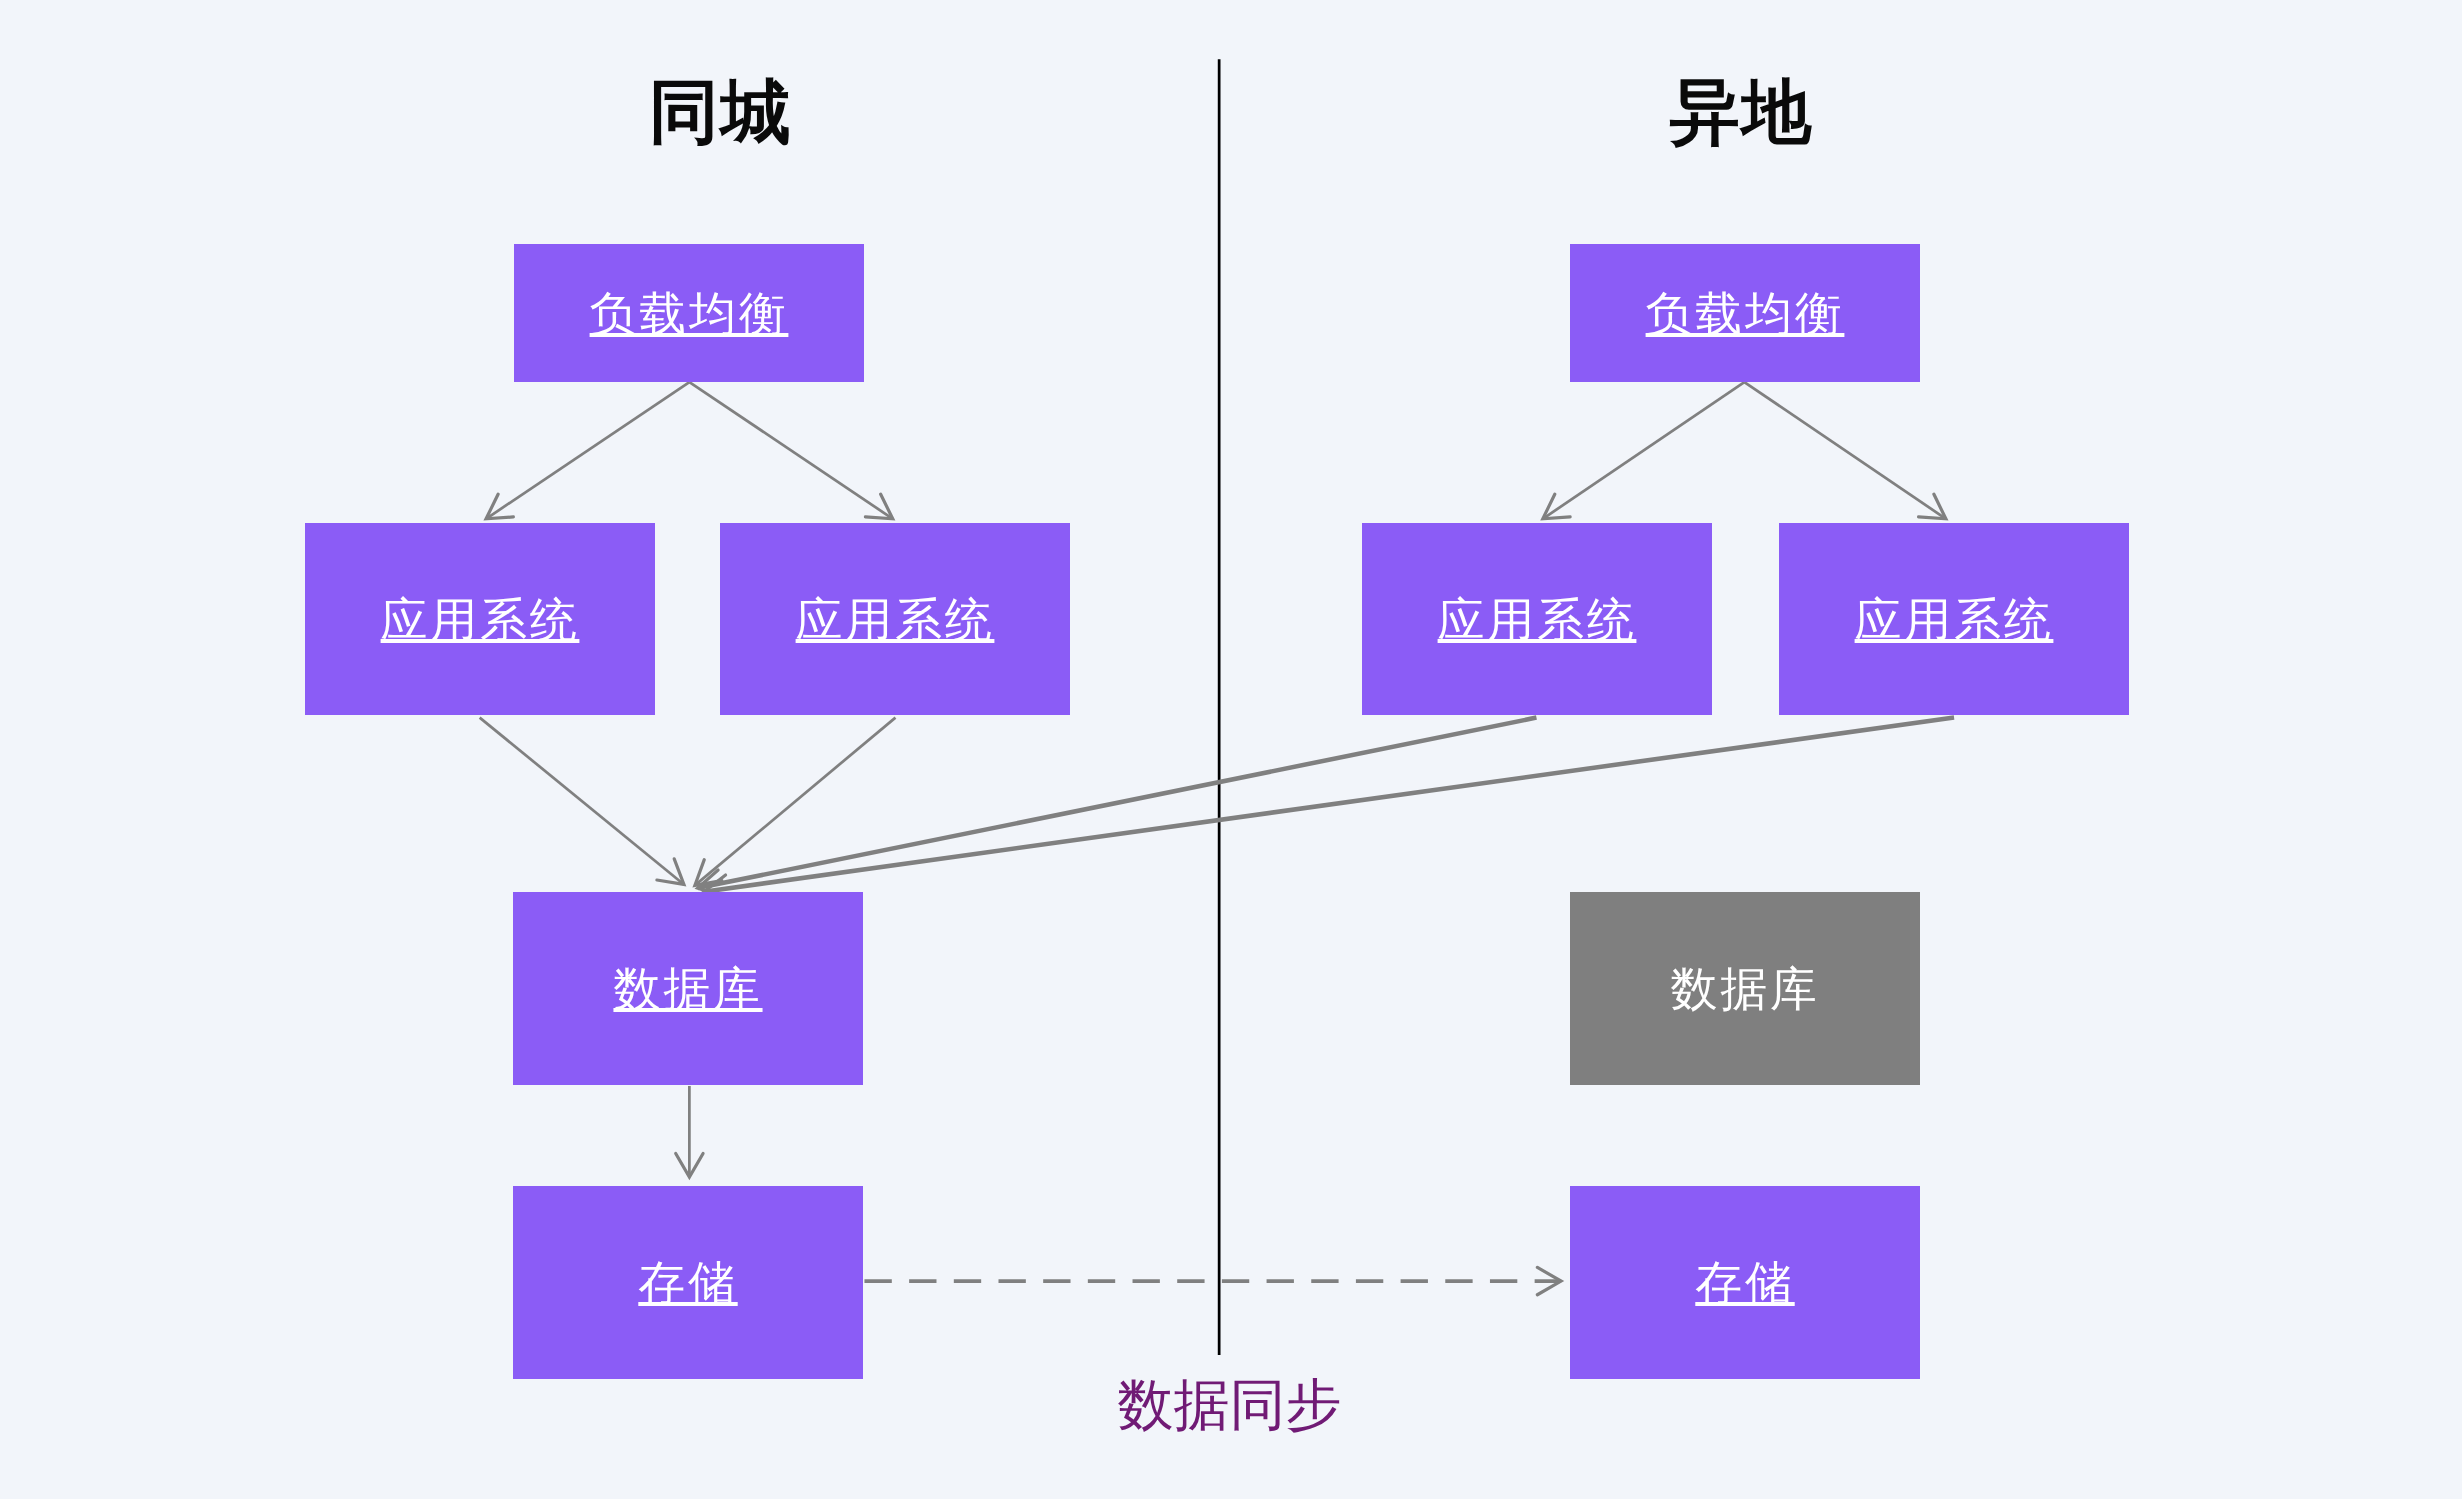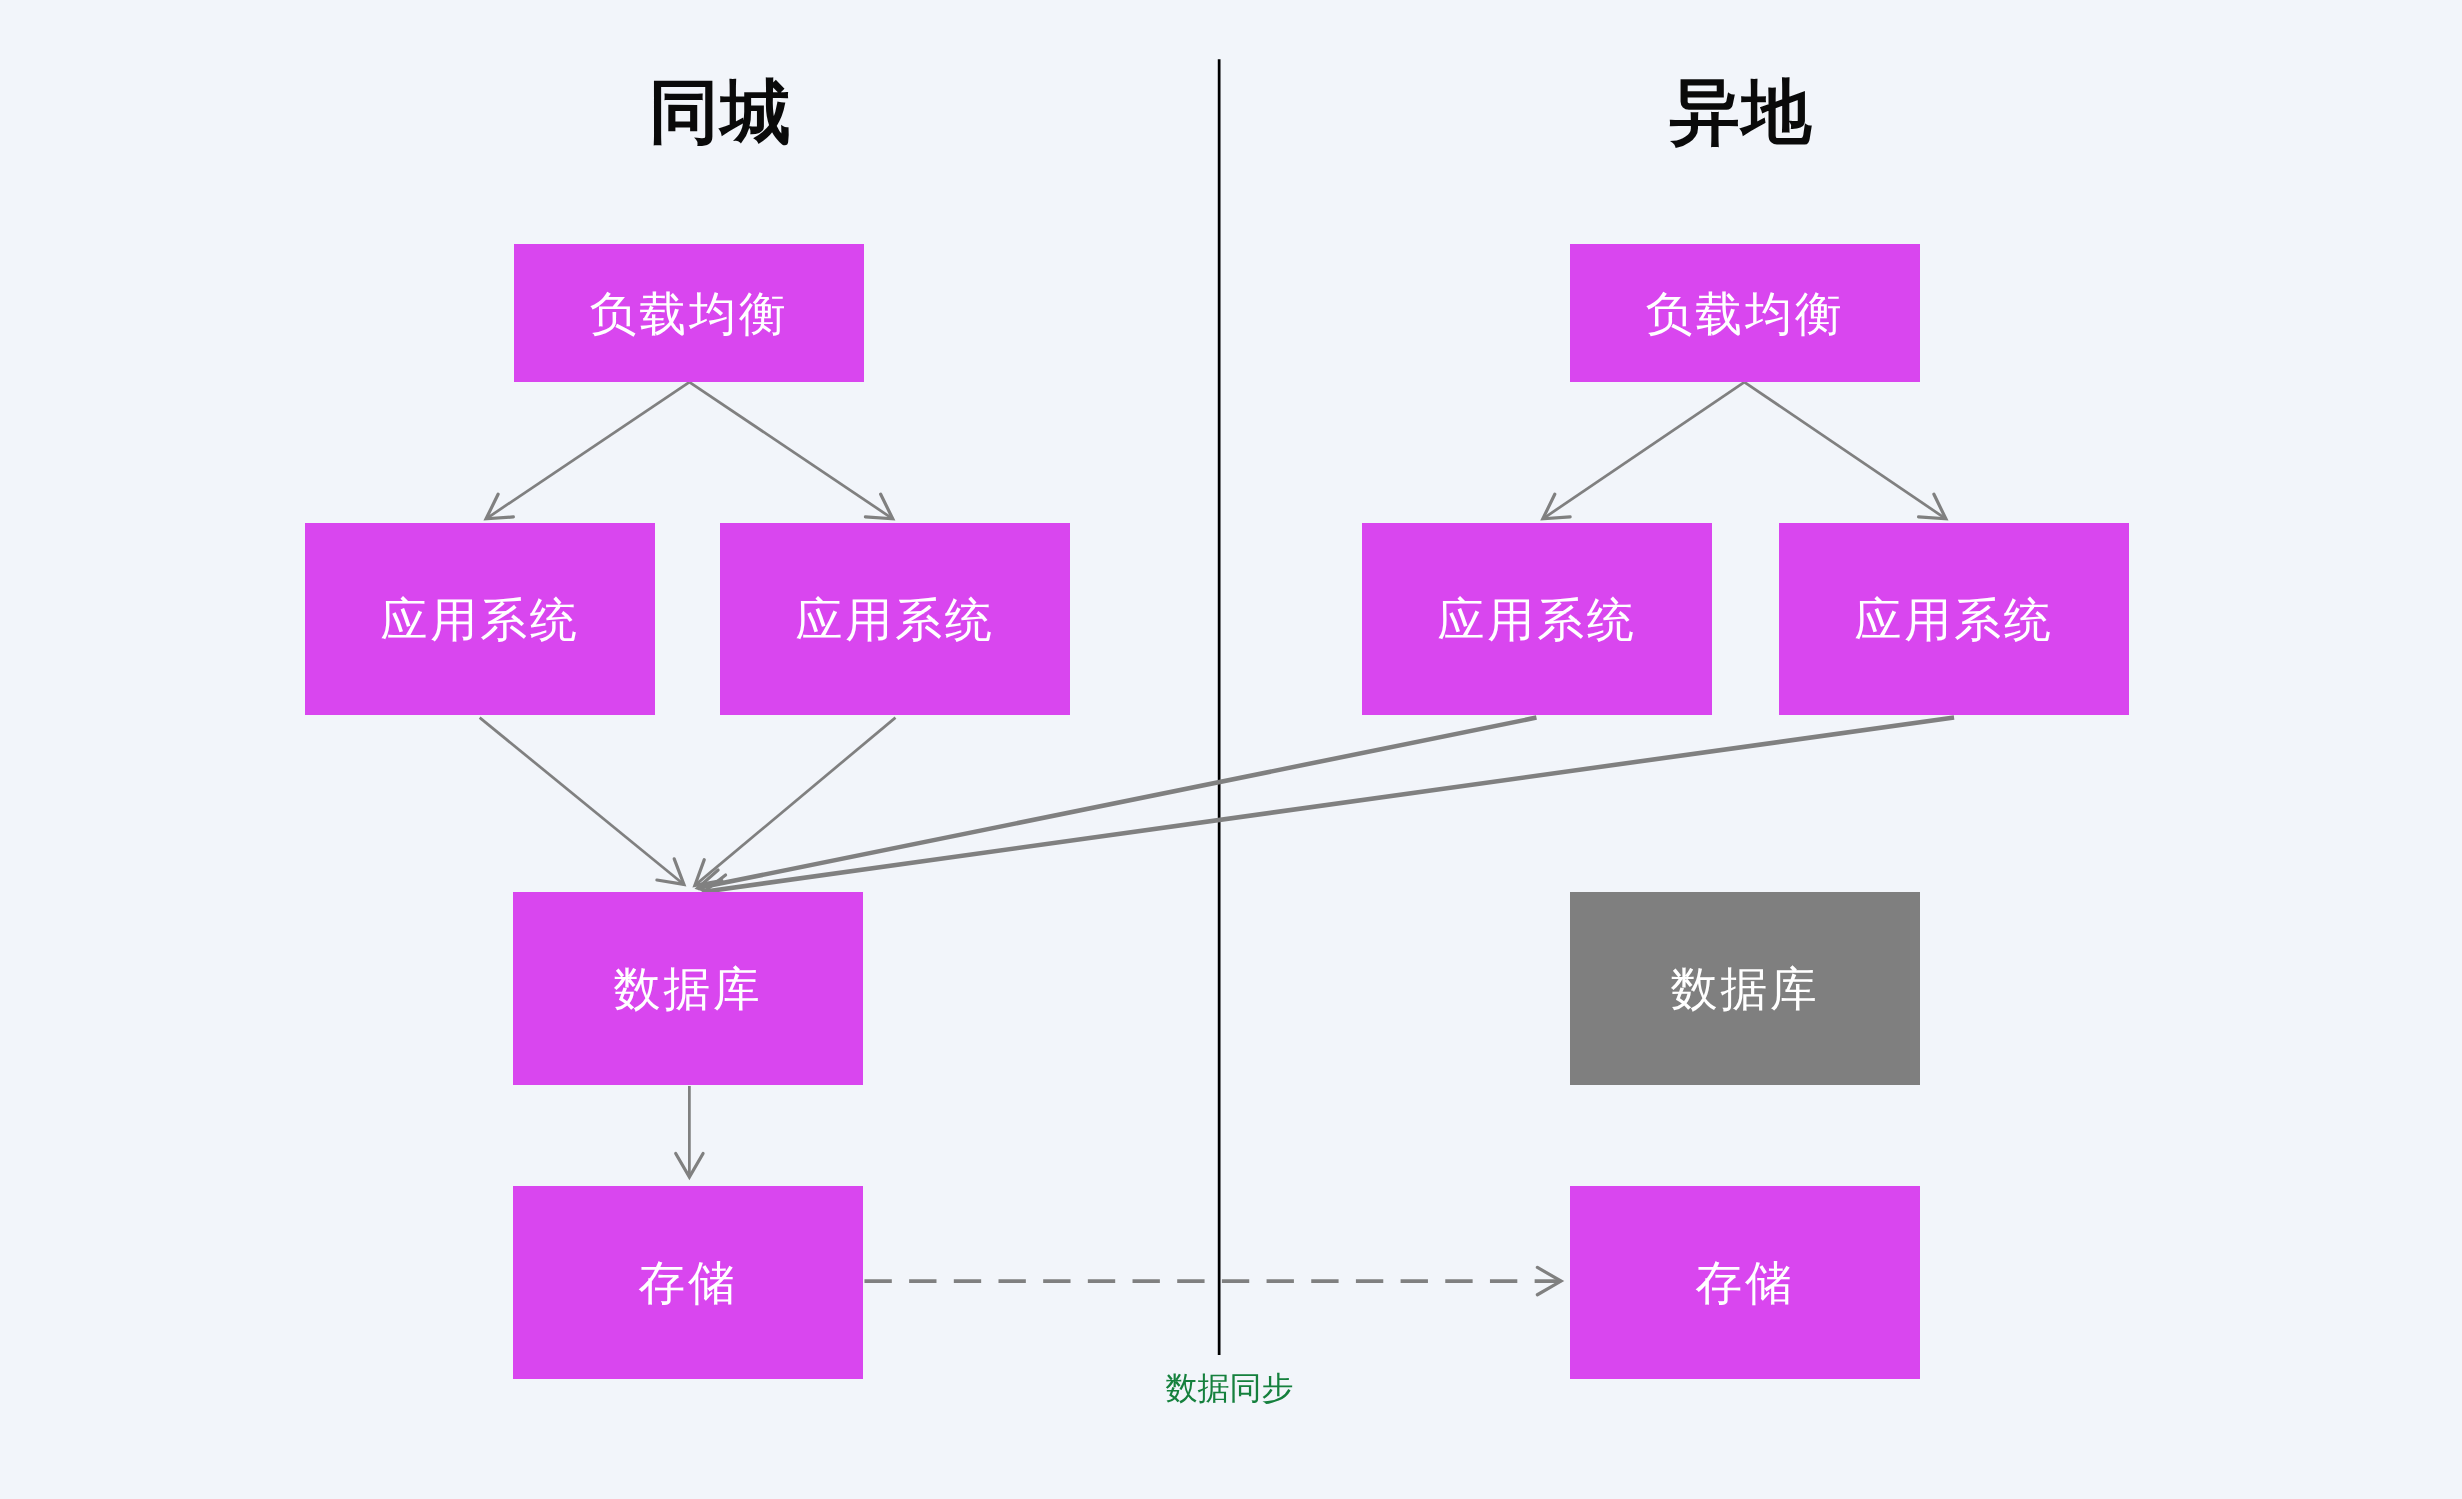--- a/index.html
+++ b/index.html
@@ -28,40 +28,39 @@
   .node {
     position: absolute;
     display: flex;
     align-items: center;
     justify-content: center;
     color: #FFFFFF;
     font-size: 47px;
     letter-spacing: 2.7px;
     line-height: 1;
   }
-  .node.blue { background: #d946ef; }
+  .node.blue { background: #8b5cf6; text-decoration: underline; }
   .node.gray { background: #7F7F7F; }
   .connectors {
     position: absolute;
     left: 0;
     top: 0;
     width: 2462px;
     height: 1499px;
     pointer-events: none;
   }
   .sync-label {
     position: absolute;
     left: 1047px;
     top: 1373px;
     width: 365px;
     text-align: center;
-    font-size: 32px;
-    color: #15803d;
+    font-size: 56px;
+    color: #701a75;
     line-height: 1.15;
-    font-family: Liberation Mono, monospace;
   }
 </style>
 </head>
 <body>
 
 <div class="canvas">
 
   <div class="region-title" style="left:538px; top:77px;">同城</div>
   <div class="region-title" style="left:1559px; top:77px;">异地</div>
 

